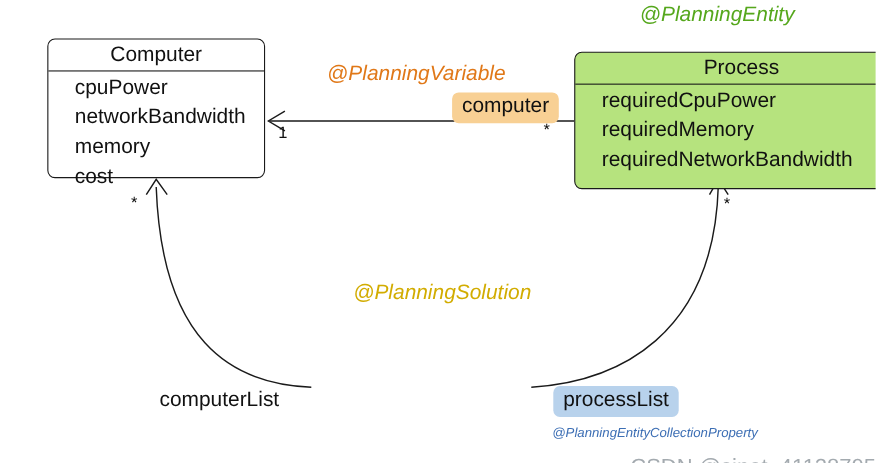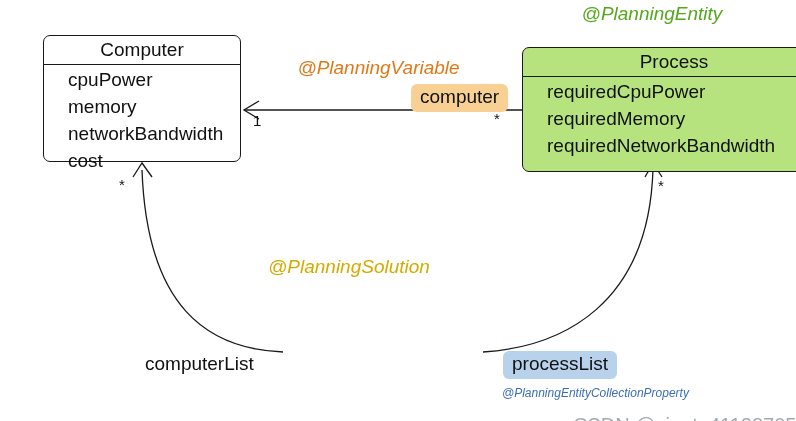--- a/index.html
+++ b/index.html
@@ -43,21 +43,21 @@
   .cloudbalance-box { left: 283px; top: 283px; width: 200px; height: 127px; background: var(--cloud-balance-fill, #fbeea1); }
 
   .annotation {
     position: absolute;
     font-size: 19px;
     font-style: italic;
     white-space: nowrap;
   }
   .anno-entity { left: 522px; top: 3px; width: 260px; text-align: center; color: var(--planning-entity-text, #55a71c); }
   .anno-variable { left: 250px; top: 57px; width: 257px; text-align: center; color: var(--planning-variable-text, #e07818); }
-  .anno-solution { left: 268px; top: 256px; width: 200px; text-align: left; color: var(--planning-solution-text, #d2ac00); }
+  .anno-solution { left: 283px; top: 256px; width: 200px; text-align: right; color: var(--planning-solution-text, #d2ac00); }
   .anno-collection { left: 502px; top: 386px; font-size: 12px; color: var(--collection-property-text, #3c6eb4); }
 
   .chip {
     position: absolute;
     font-size: 19px;
     padding: 2px 9px 4px;
     border-radius: 6px;
     white-space: nowrap;
   }
   .chip-computer { left: 411px; top: 84px; background: var(--computer-chip-fill, #f8d094); }
@@ -111,22 +111,22 @@
 
   <div class="annotation anno-entity">@PlanningEntity</div>
   <div class="annotation anno-variable">@PlanningVariable</div>
   <div class="annotation anno-solution">@PlanningSolution</div>
   <div class="annotation anno-collection">@PlanningEntityCollectionProperty</div>
 
   <div class="uml-class computer-box">
     <div class="uml-title">Computer</div>
     <div class="uml-attrs">
       <div class="uml-attr">cpuPower</div>
+      <div class="uml-attr">networkBandwidth</div>
       <div class="uml-attr">memory</div>
-      <div class="uml-attr">networkBandwidth</div>
       <div class="uml-attr">cost</div>
     </div>
   </div>
 
   <div class="uml-class process-box">
     <div class="uml-title">Process</div>
     <div class="uml-attrs">
       <div class="uml-attr">requiredCpuPower</div>
       <div class="uml-attr">requiredMemory</div>
       <div class="uml-attr">requiredNetworkBandwidth</div>

